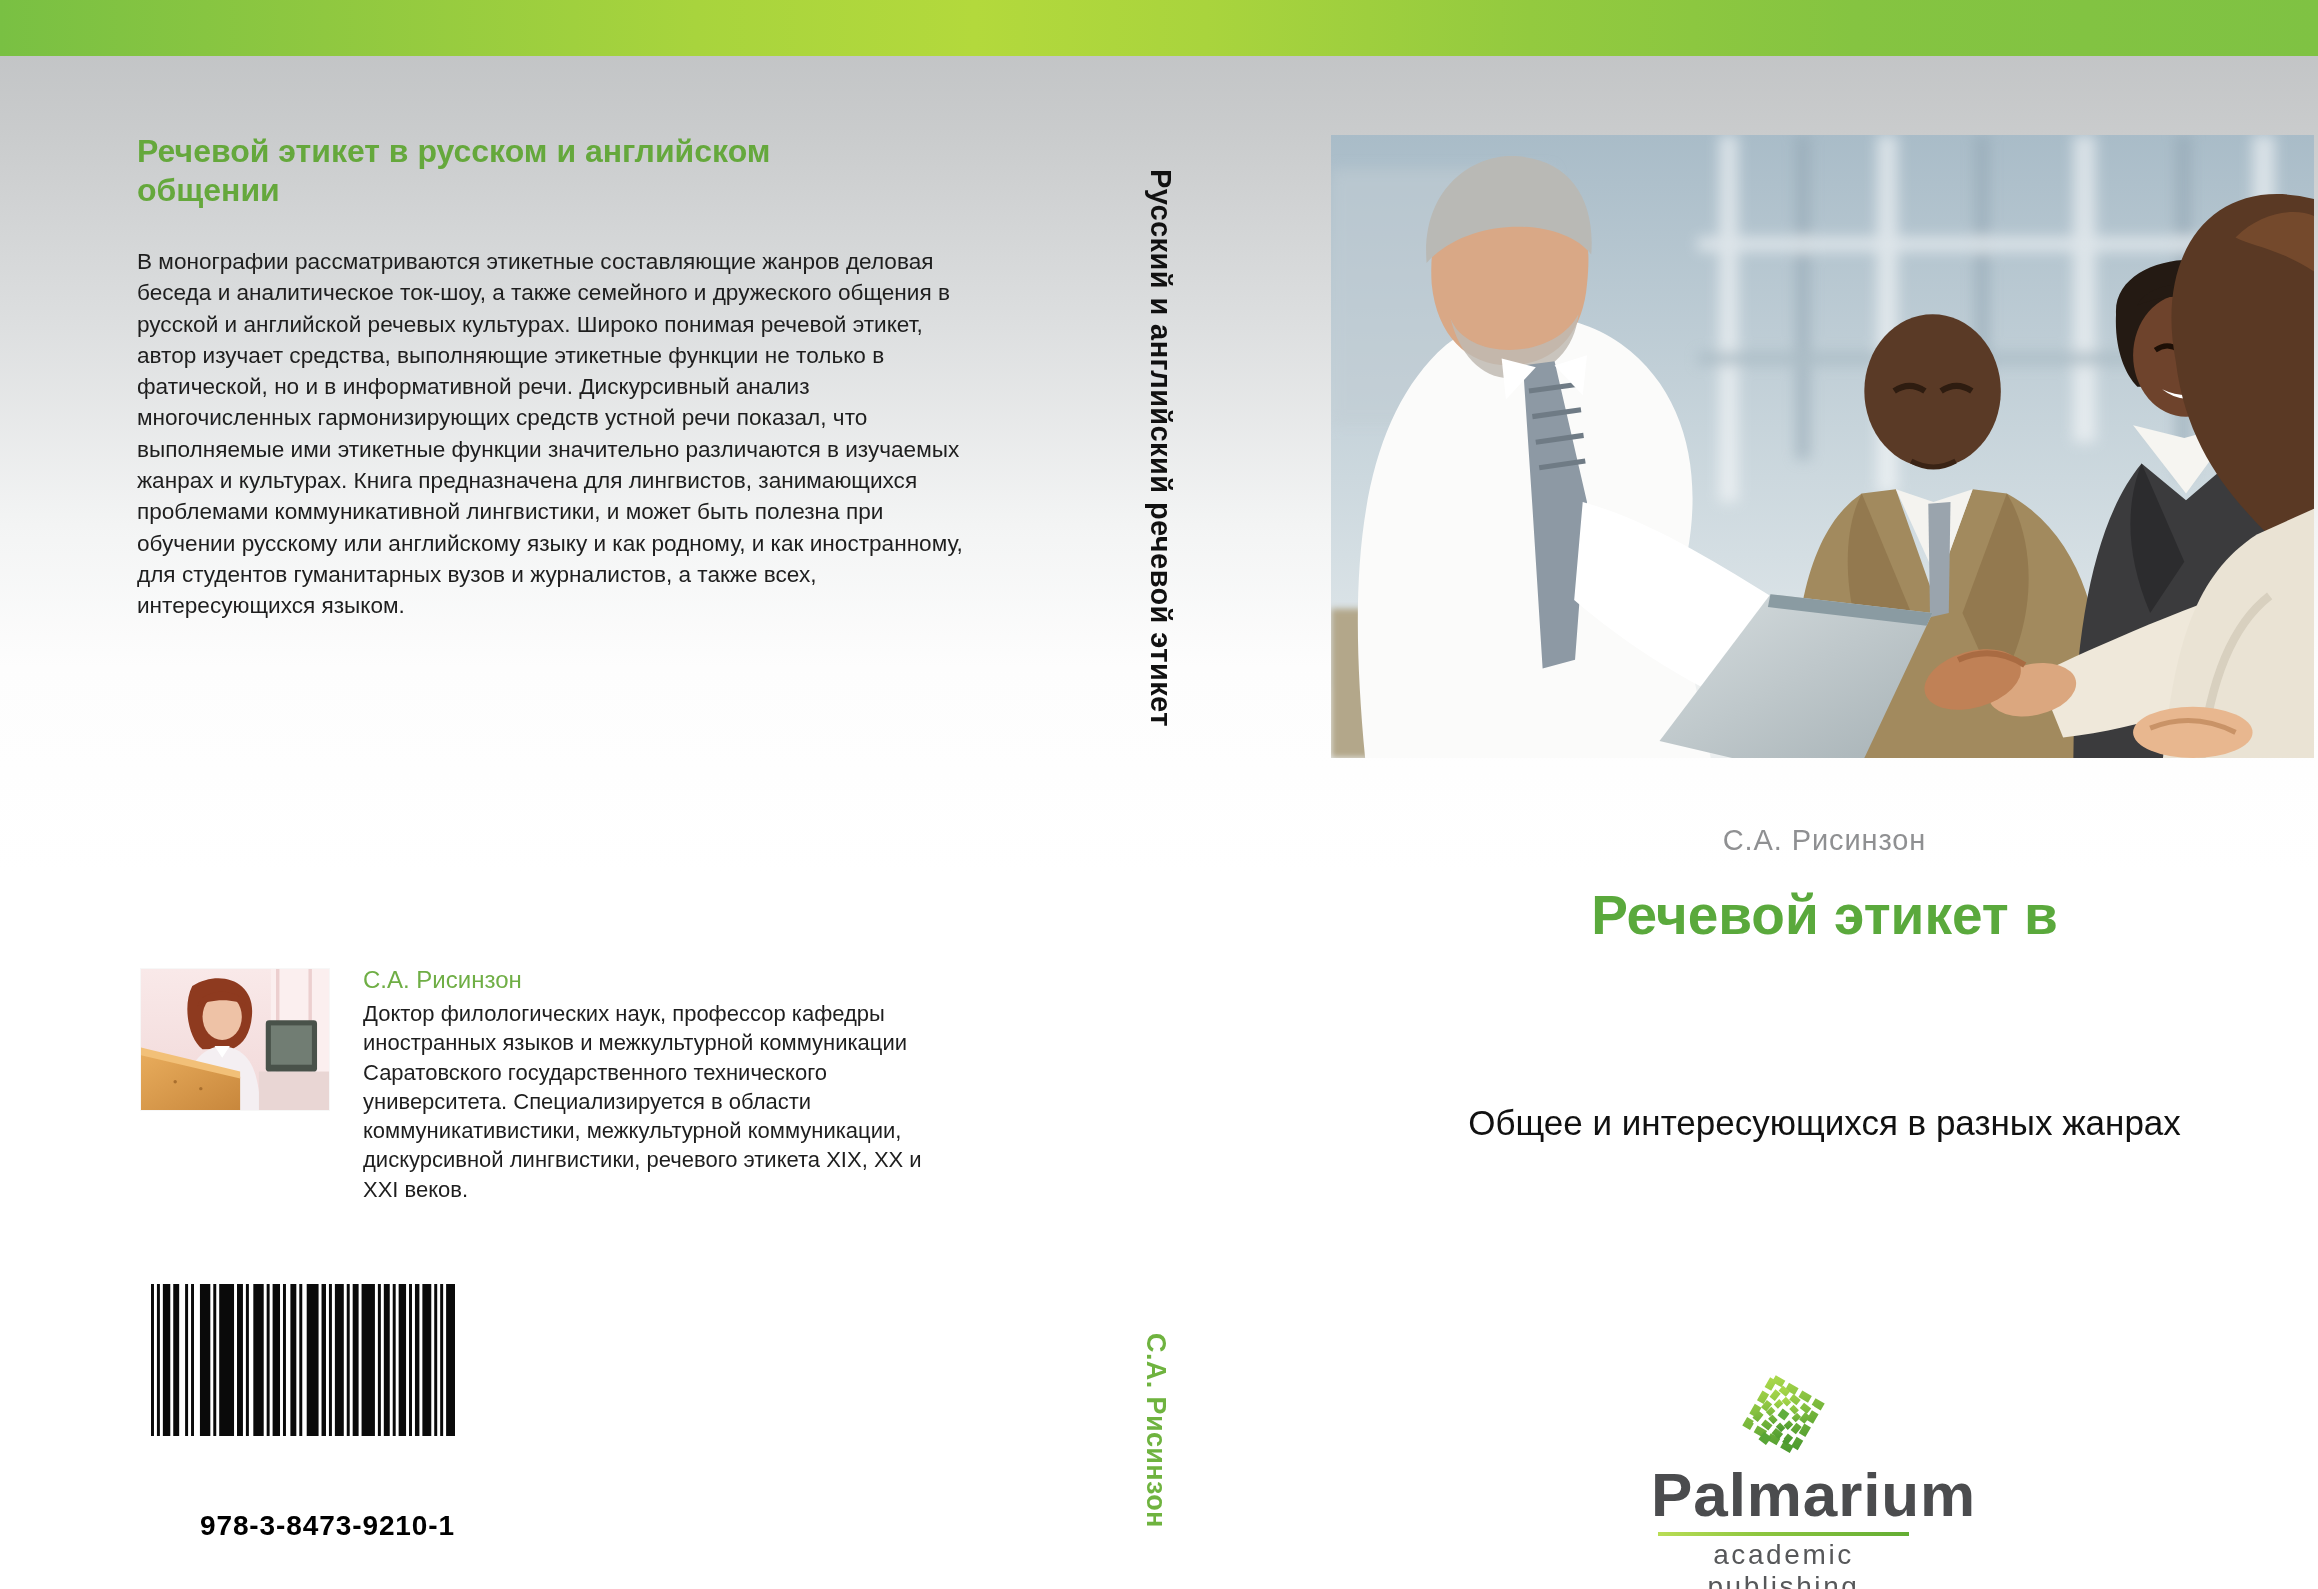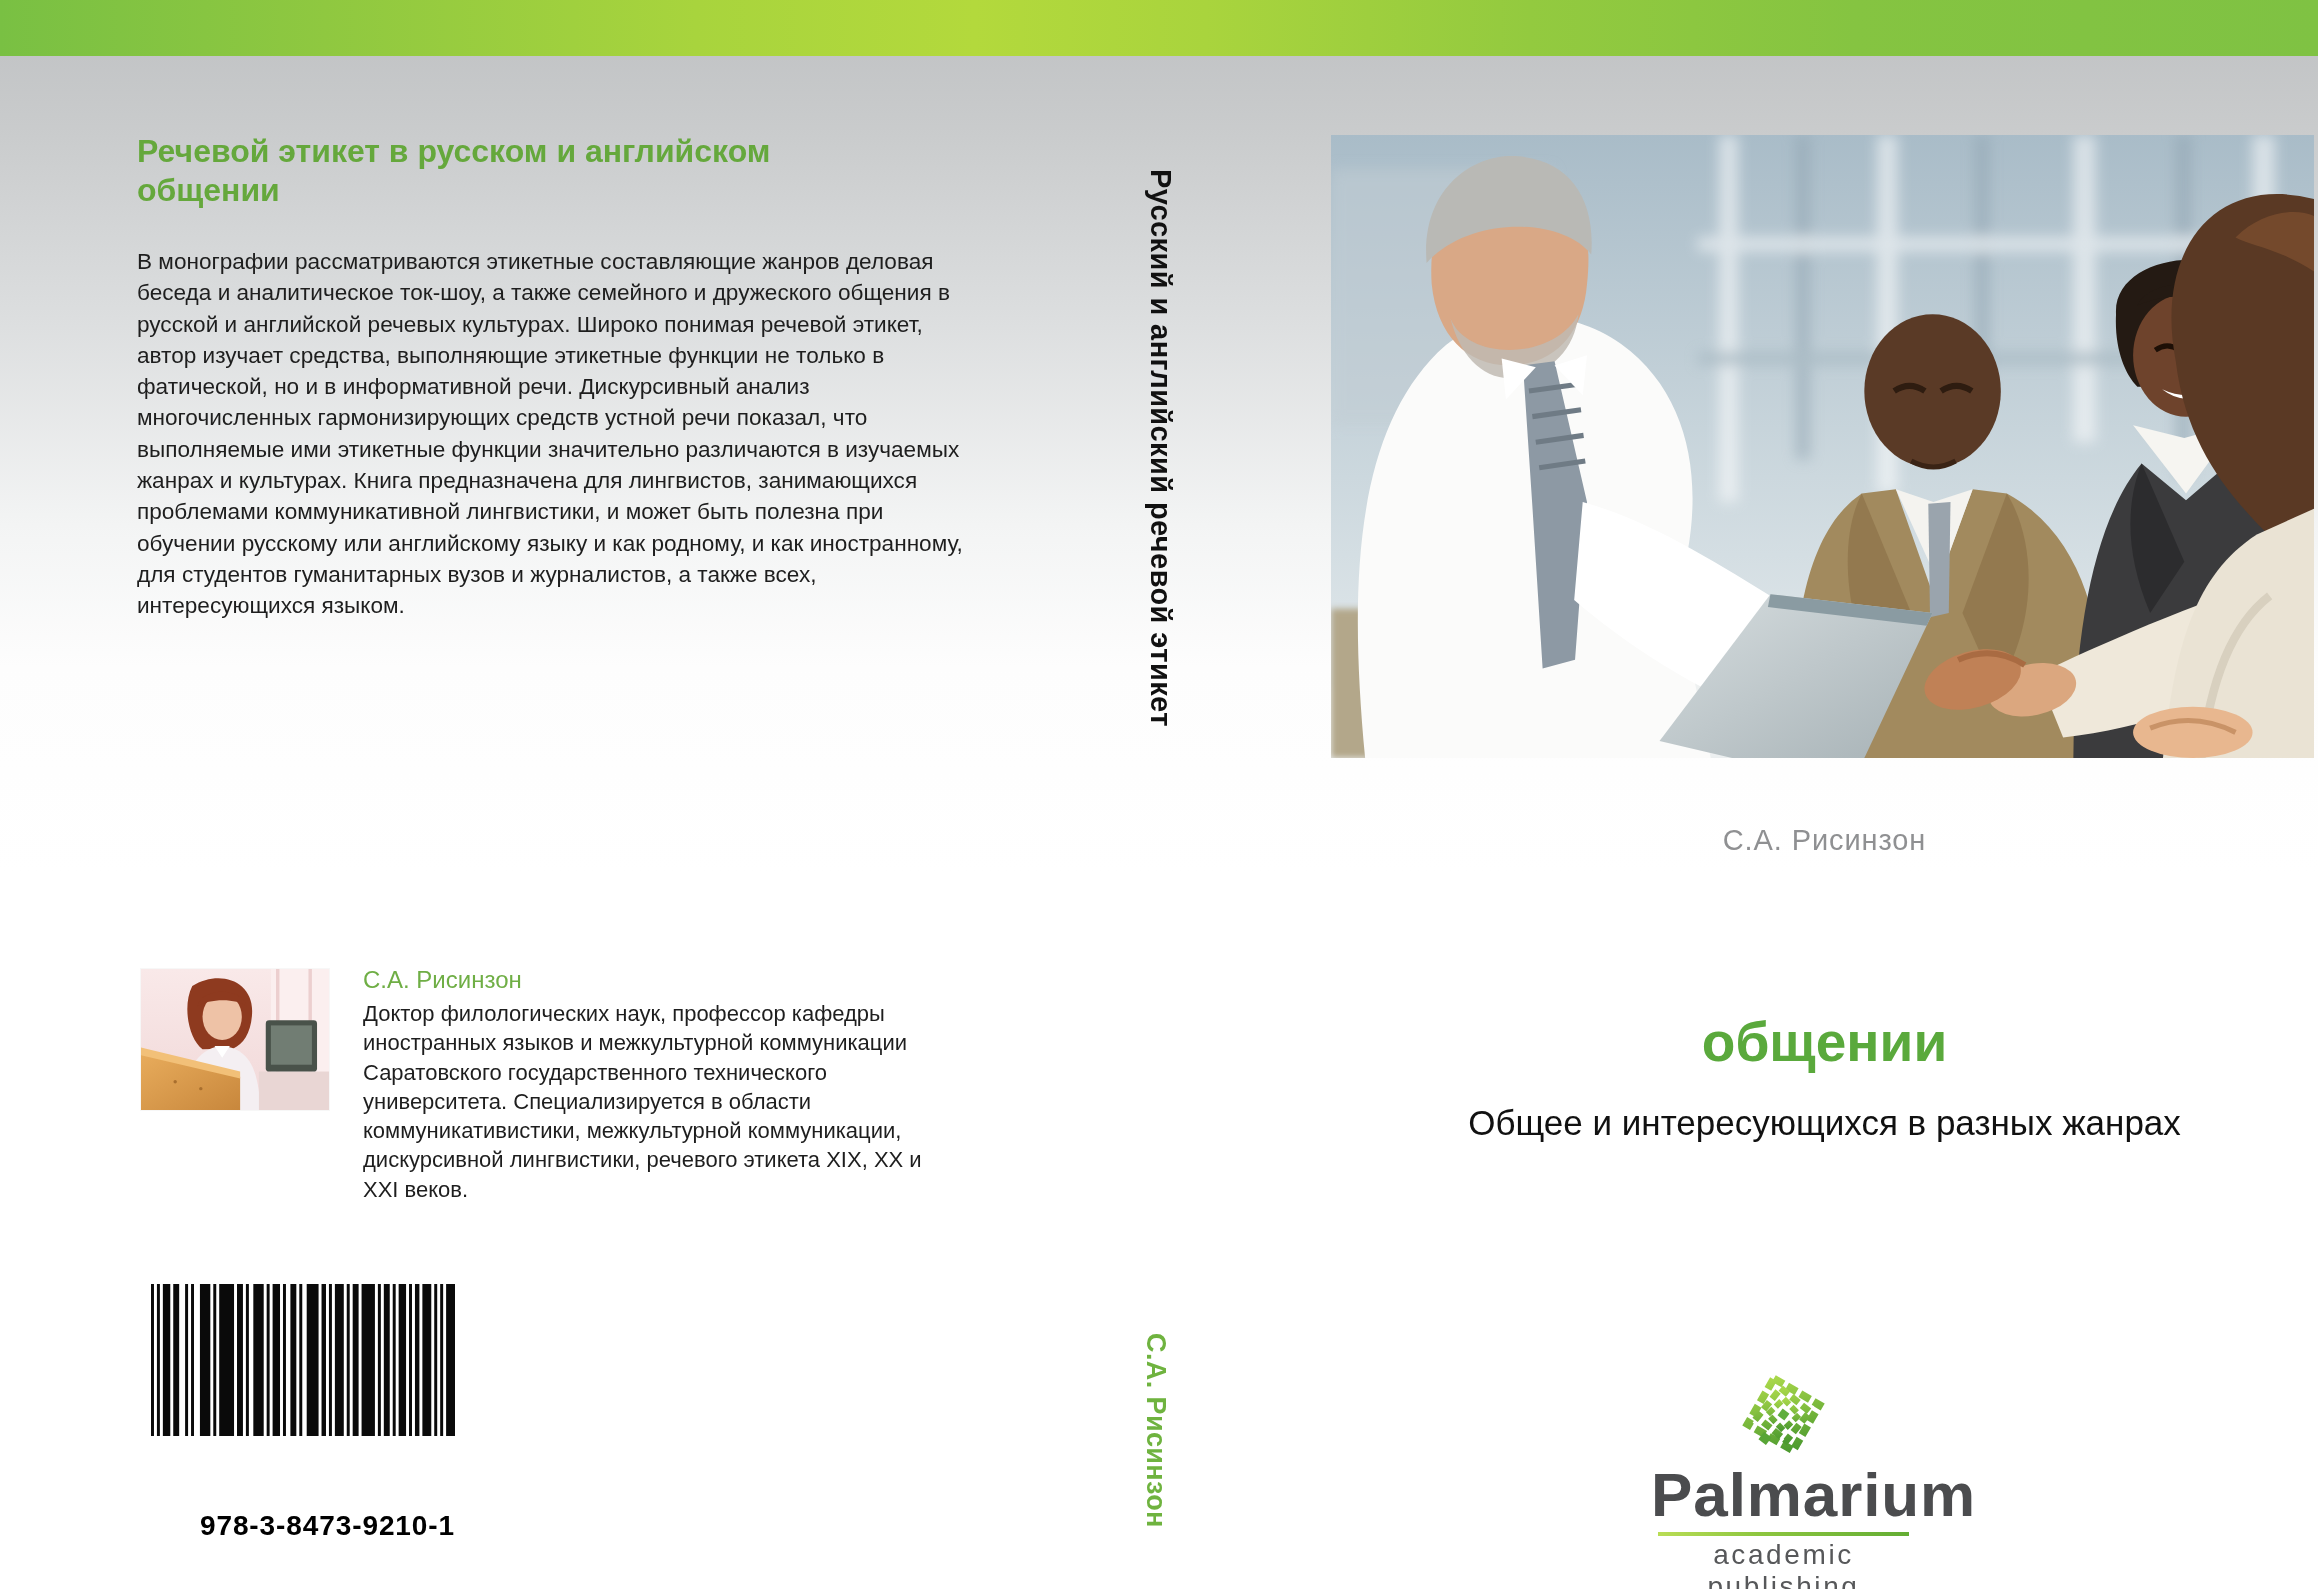--- a/index.html
+++ b/index.html
@@ -236,23 +236,22 @@
       <path d="M1020 730 C1030 640 1055 575 1100 540" stroke="#d8d0bf" stroke-width="10" fill="none"></path>
 
       <ellipse cx="1010" cy="700" rx="70" ry="30" fill="#e8b78f"></ellipse>
       <path d="M960 695 q50 -20 100 5" stroke="#c99367" stroke-width="6" fill="none"></path>
     </svg>
   </div>
 
   <div class="front-author">С.А. Рисинзон</div>
 
   <div class="front-title">
+    <span>Речевой этикет в</span><br>
     <br>
-    <br>
-    <span>общении</span>
   </div>
 
   <div class="front-subtitle">Общее и интересующихся в разных жанрах</div>
 
   <div class="logo">
     <div class="logo-mark">
       <svg viewBox="0 0 100 100">
         <defs>
           <linearGradient id="tileg" x1="0" y1="0" x2="1" y2="1">
             <stop offset="0" stop-color="#a8d74a"></stop>

